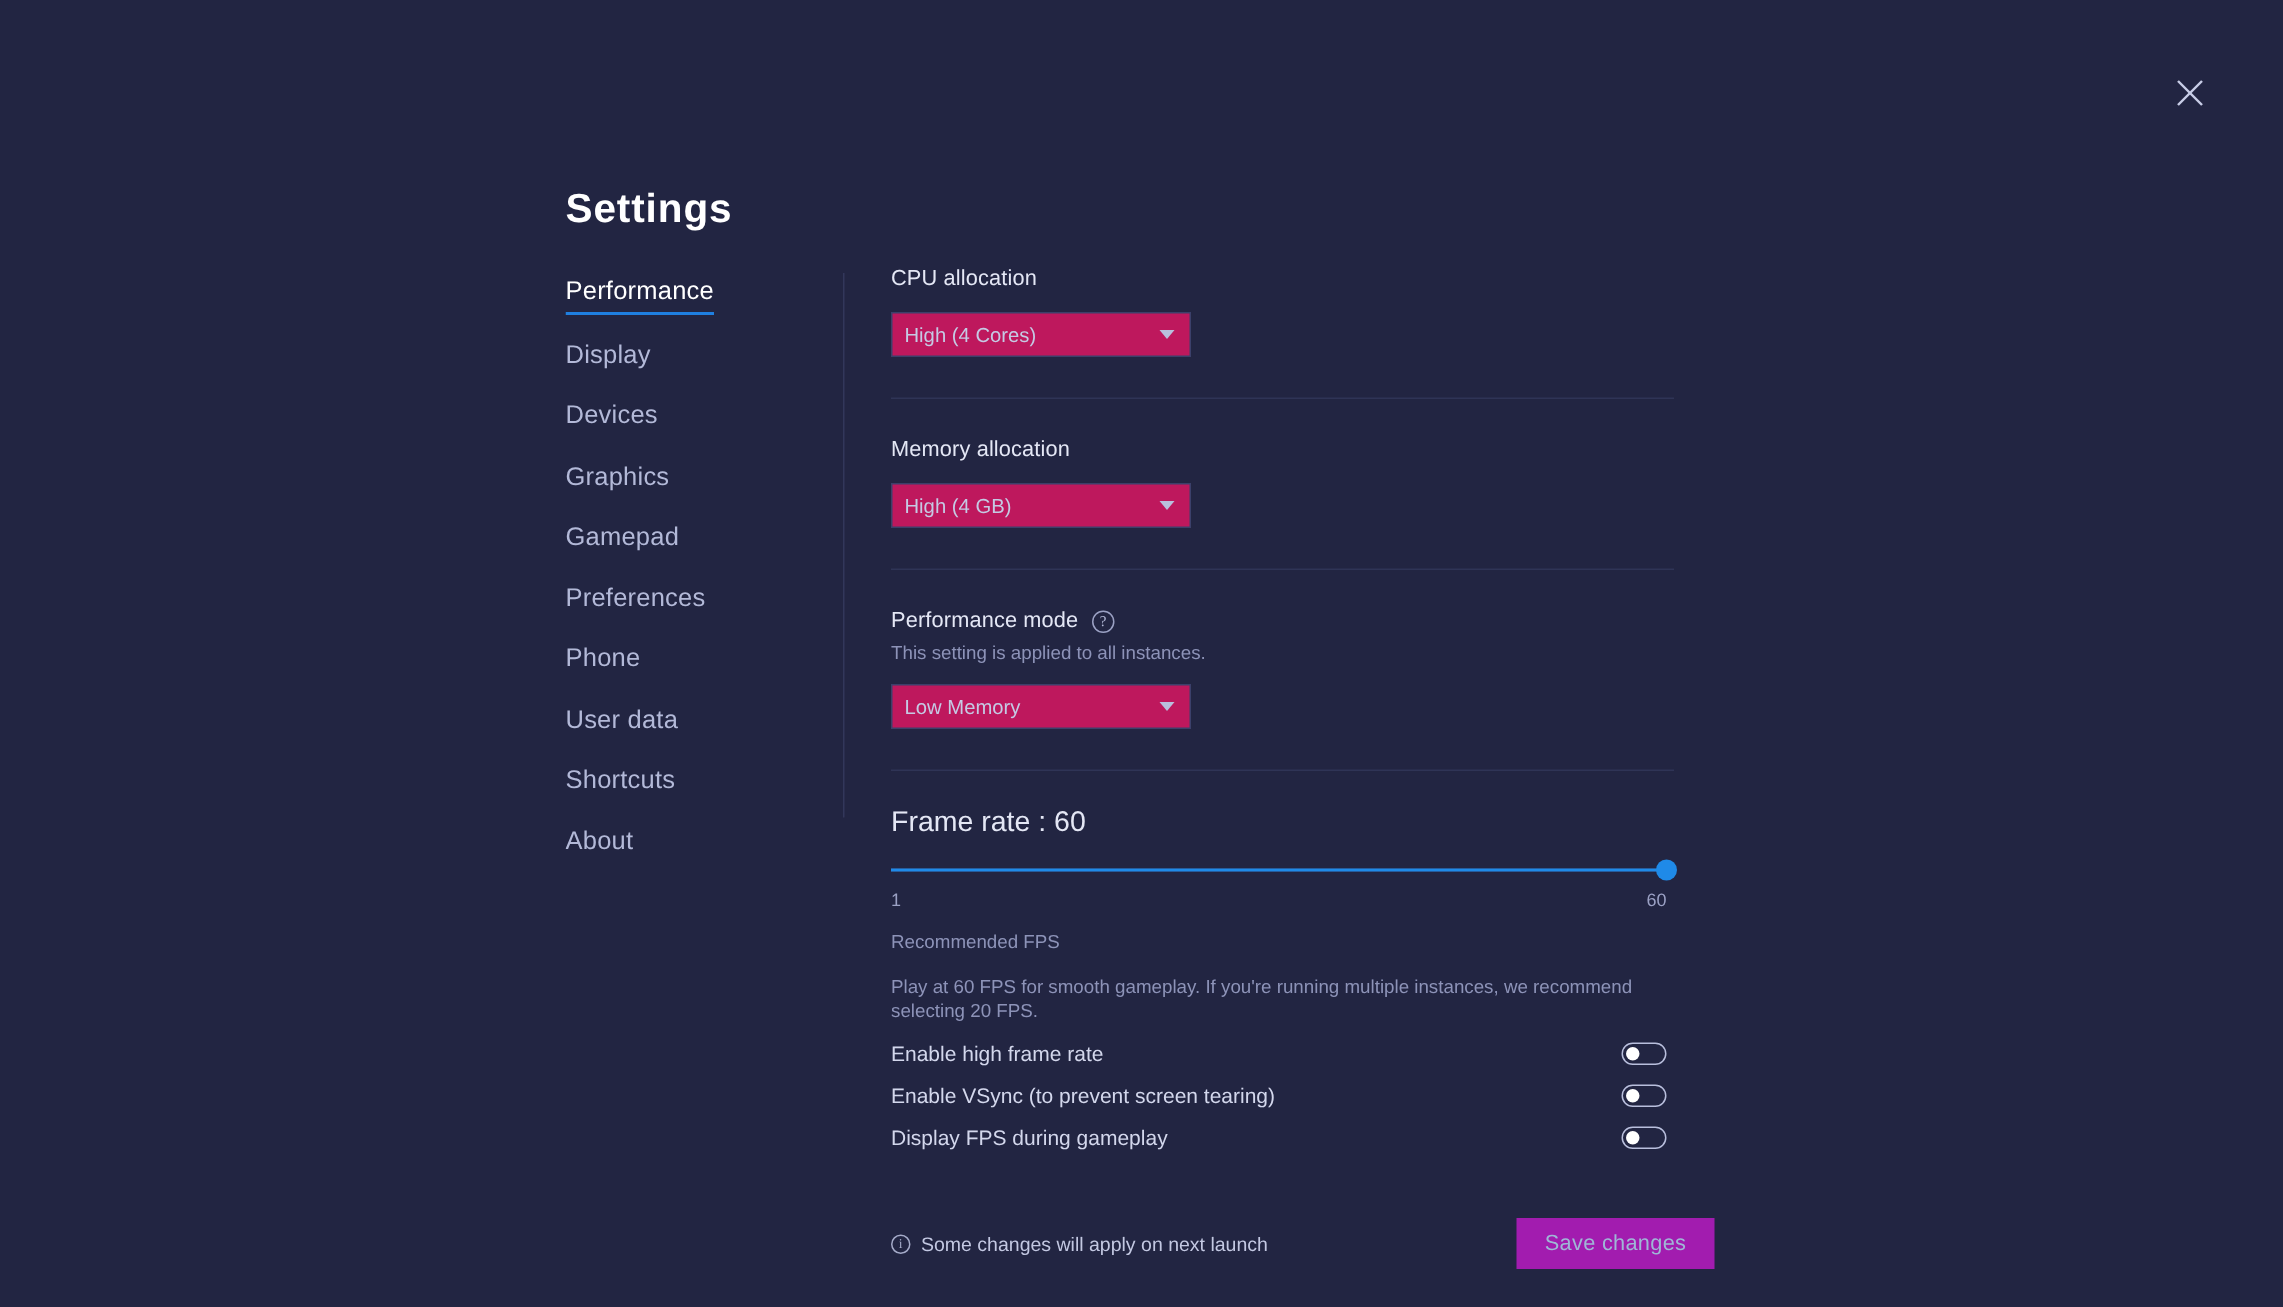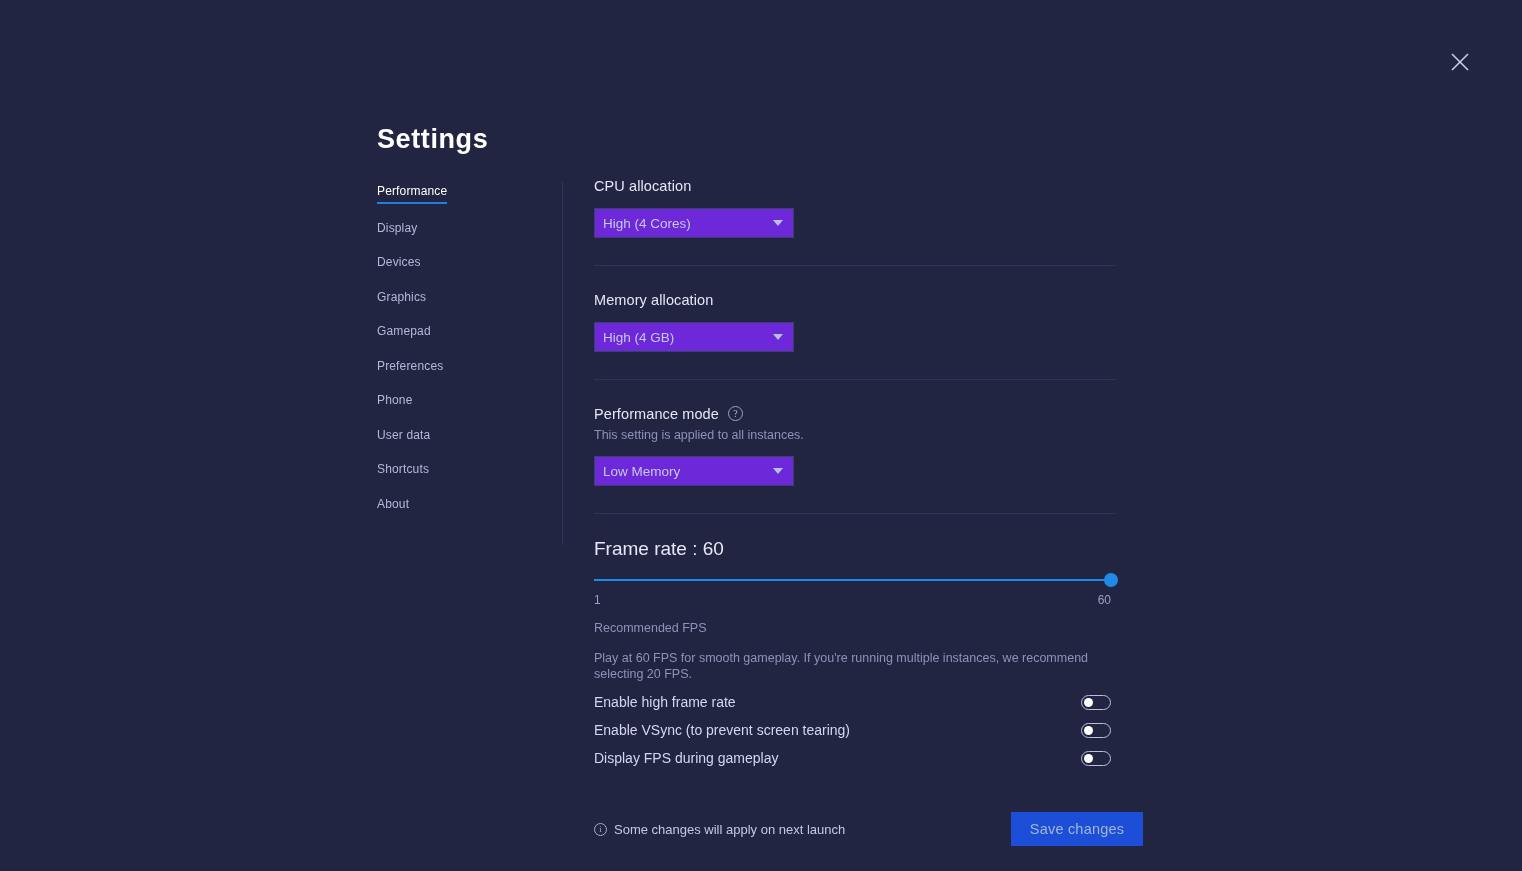--- a/index.html
+++ b/index.html
@@ -51,21 +51,21 @@
 
   
   .sidebar {
     position: absolute;
     top: 184px;
     left: 377px;
     width: 170px;
   }
   .nav-item {
     position: relative;
-    font-size: 12px;
+    font-size: 17px;
     color: #b3b9d8;
     padding: 0 0 4px 0;
     margin-bottom: 16.5px;
     display: inline-block;
     clear: both;
     float: left;
     cursor: pointer;
     letter-spacing: 0.15px;
   }
   .nav-row { display: block; overflow: hidden; }
@@ -96,21 +96,21 @@
     font-size: 14.5px;
     color: #e4e7f5;
     letter-spacing: 0.1px;
   }
 
   .select-box {
     position: relative;
     margin-top: 14px;
     width: 200px;
     height: 30px;
-    background: #6d28d9;
+    background: #be185d;
     border: 1px solid #3b406a;
     display: flex;
     align-items: center;
     padding: 0 8px;
     cursor: pointer;
   }
   .select-value {
     font-size: 13.5px;
     color: #c5cae4;
   }
@@ -128,21 +128,21 @@
   .divider {
     height: 1px;
     background: #2f3456;
     margin: 27px 0 0 0;
   }
 
   .section { padding-top: 26px; }
 
   .label-row {
     display: flex;
-    align-items: flex-start;
+    align-items: center;
     gap: 9px;
   }
   .help-icon {
     width: 15px; height: 15px;
     border: 1px solid #9ba1c4;
     border-radius: 50%;
     font-size: 10px;
     line-height: 13px;
     text-align: center;
     color: #b6bcda;
@@ -267,21 +267,21 @@
     border-radius: 50%;
     font-size: 9px;
     line-height: 11px;
     text-align: center;
     color: #a5abc9;
     font-family: "Liberation Serif", serif;
   }
   .save-btn {
     width: 132px;
     height: 34px;
-    background: #1d4ed8;
+    background: #a21caf;
     border: none;
     color: #9fb7d6;
     font-size: 14.5px;
     font-family: "Liberation Sans", sans-serif;
     cursor: pointer;
     letter-spacing: 0.2px;
   }
 </style>
 </head>
 <body>

